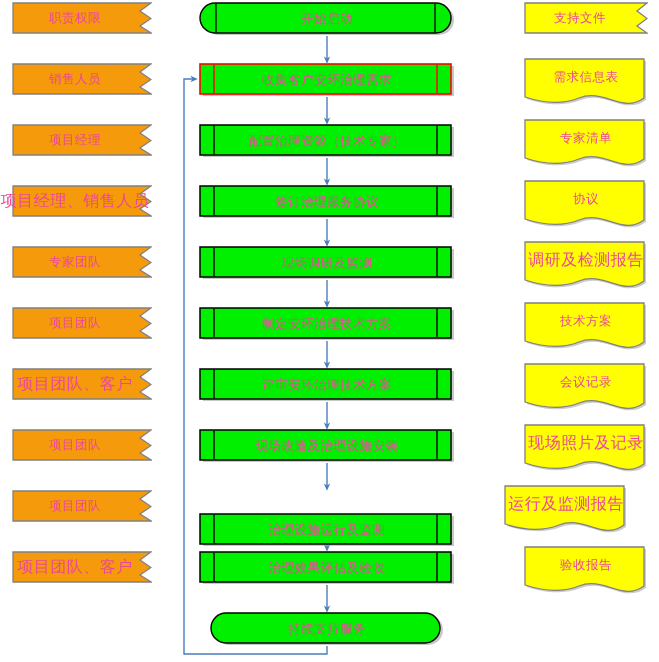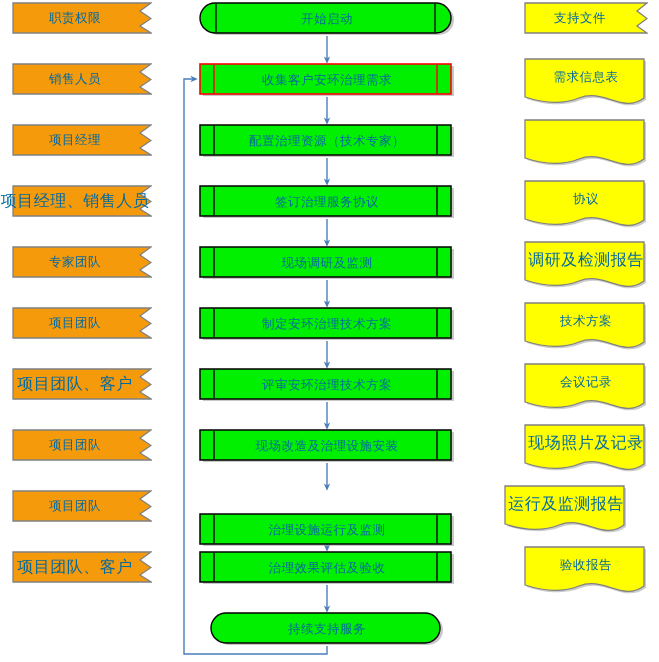--- a/index.html
+++ b/index.html
@@ -5,21 +5,21 @@
   html,body{margin:0;padding:0;background:#ffffff;}
   body{width:659px;height:662px;position:relative;overflow:hidden;
        font-family:"DejaVu Sans","Liberation Sans",sans-serif;}
 
   #stage{position:absolute;left:0;top:0;width:659px;height:662px;}
 
   
   .lbl{
     position:absolute;left:0;top:0;width:100%;height:100%;
     display:flex;align-items:center;justify-content:center;
-    font-size:12.5px;color:#0369a1;letter-spacing:.5px;
+    font-size:12.5px;color:#ec4899;letter-spacing:.5px;
     white-space:nowrap;pointer-events:none;
   }
   .lbl.sm{font-size:16px;}
 
   
   .banner{position:absolute;width:140px;height:32px;}
   .banner svg{position:absolute;left:0;top:0;}
   .banner .lbl{padding-right:14px;box-sizing:border-box;}
 
   
@@ -270,20 +270,21 @@
         <path d="M1,1 H120 V40 C98,56 80,30 55,40 C36,47.5 16,44 1,39 Z" fill="#FFFF00" stroke="#808080" stroke-width="1.3"></path>
       </svg>
       <span class="lbl">需求信息表</span>
     </div>
 
     <div class="doc" style="left:524px;top:119px;">
       <svg width="124" height="52" viewBox="0 0 124 52">
         <path d="M3,3 H122 V42 C100,58 82,32 57,42 C38,49.5 18,46 3,41 Z" fill="#9a9a9a" opacity="0.5"></path>
         <path d="M1,1 H120 V40 C98,56 80,30 55,40 C36,47.5 16,44 1,39 Z" fill="#FFFF00" stroke="#808080" stroke-width="1.3"></path>
       </svg>
+      <span class="lbl">专家清单</span>
     </div>
 
     <div class="doc" style="left:524px;top:180px;">
       <svg width="124" height="52" viewBox="0 0 124 52">
         <path d="M3,3 H122 V42 C100,58 82,32 57,42 C38,49.5 18,46 3,41 Z" fill="#9a9a9a" opacity="0.5"></path>
         <path d="M1,1 H120 V40 C98,56 80,30 55,40 C36,47.5 16,44 1,39 Z" fill="#FFFF00" stroke="#808080" stroke-width="1.3"></path>
       </svg>
       <span class="lbl">协议</span>
     </div>
 

